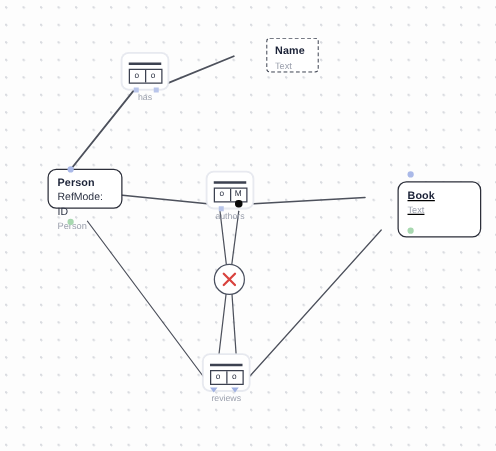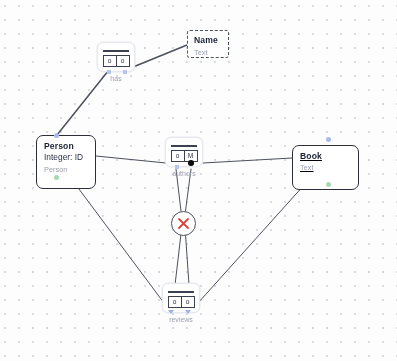--- a/index.html
+++ b/index.html
@@ -33,20 +33,21 @@
 
   
   .entity {
     position: absolute;
     box-sizing: border-box;
     background: #ffffff;
     border: 1.3px solid #2c2f3a;
     border-radius: 7px;
     padding: 5px 7px 4px 7px;
     z-index: 5;
+    margin-left: 26px;
   }
   .entity.dashed {
     border: 1.3px dashed #4a4f5c;
     border-radius: 3px;
     background: #ffffff;
   }
   .entity .ent-name {
     font-size: 8.6px;
     font-weight: bold;
     color: #1b2237;
@@ -184,23 +185,23 @@
       <path d="M 305 184 L 198 303" stroke-width="1.0"></path>
 
       <path d="M 176 169 L 181 211" stroke-width="1.0"></path>
       <path d="M 191 169 L 185.5 211" stroke-width="1.0"></path>
 
       <path d="M 181 234 L 175 285" stroke-width="1.0"></path>
       <path d="M 185.5 234 L 189 285" stroke-width="1.0"></path>
     </g>
   </svg>
 
-  <div class="entity" style="left:36px; top:135px; width:60px; height:54px;">
+  <div class="entity" style="left:12px; top:135px; width:60px; height:32px;">
     <div class="ent-name">Person</div>
-    <div class="ent-ref">Integer: ID</div>
+    <div class="ent-ref">RefMode: ID</div>
     <div class="ent-type">Person</div>
   </div>
   <div class="handle blue" style="left:53.5px; top:132.5px;"></div>
   <div class="handle green" style="left:53.5px; top:174.5px;"></div>
 
   <div class="entity" style="left:292px; top:145px; width:67px; height:45px;text-decoration:underline;">
     <div class="ent-name">Book</div>
     <div class="ent-type">Text</div>
   </div>
   <div class="handle blue" style="left:325.5px; top:136.5px;"></div>

